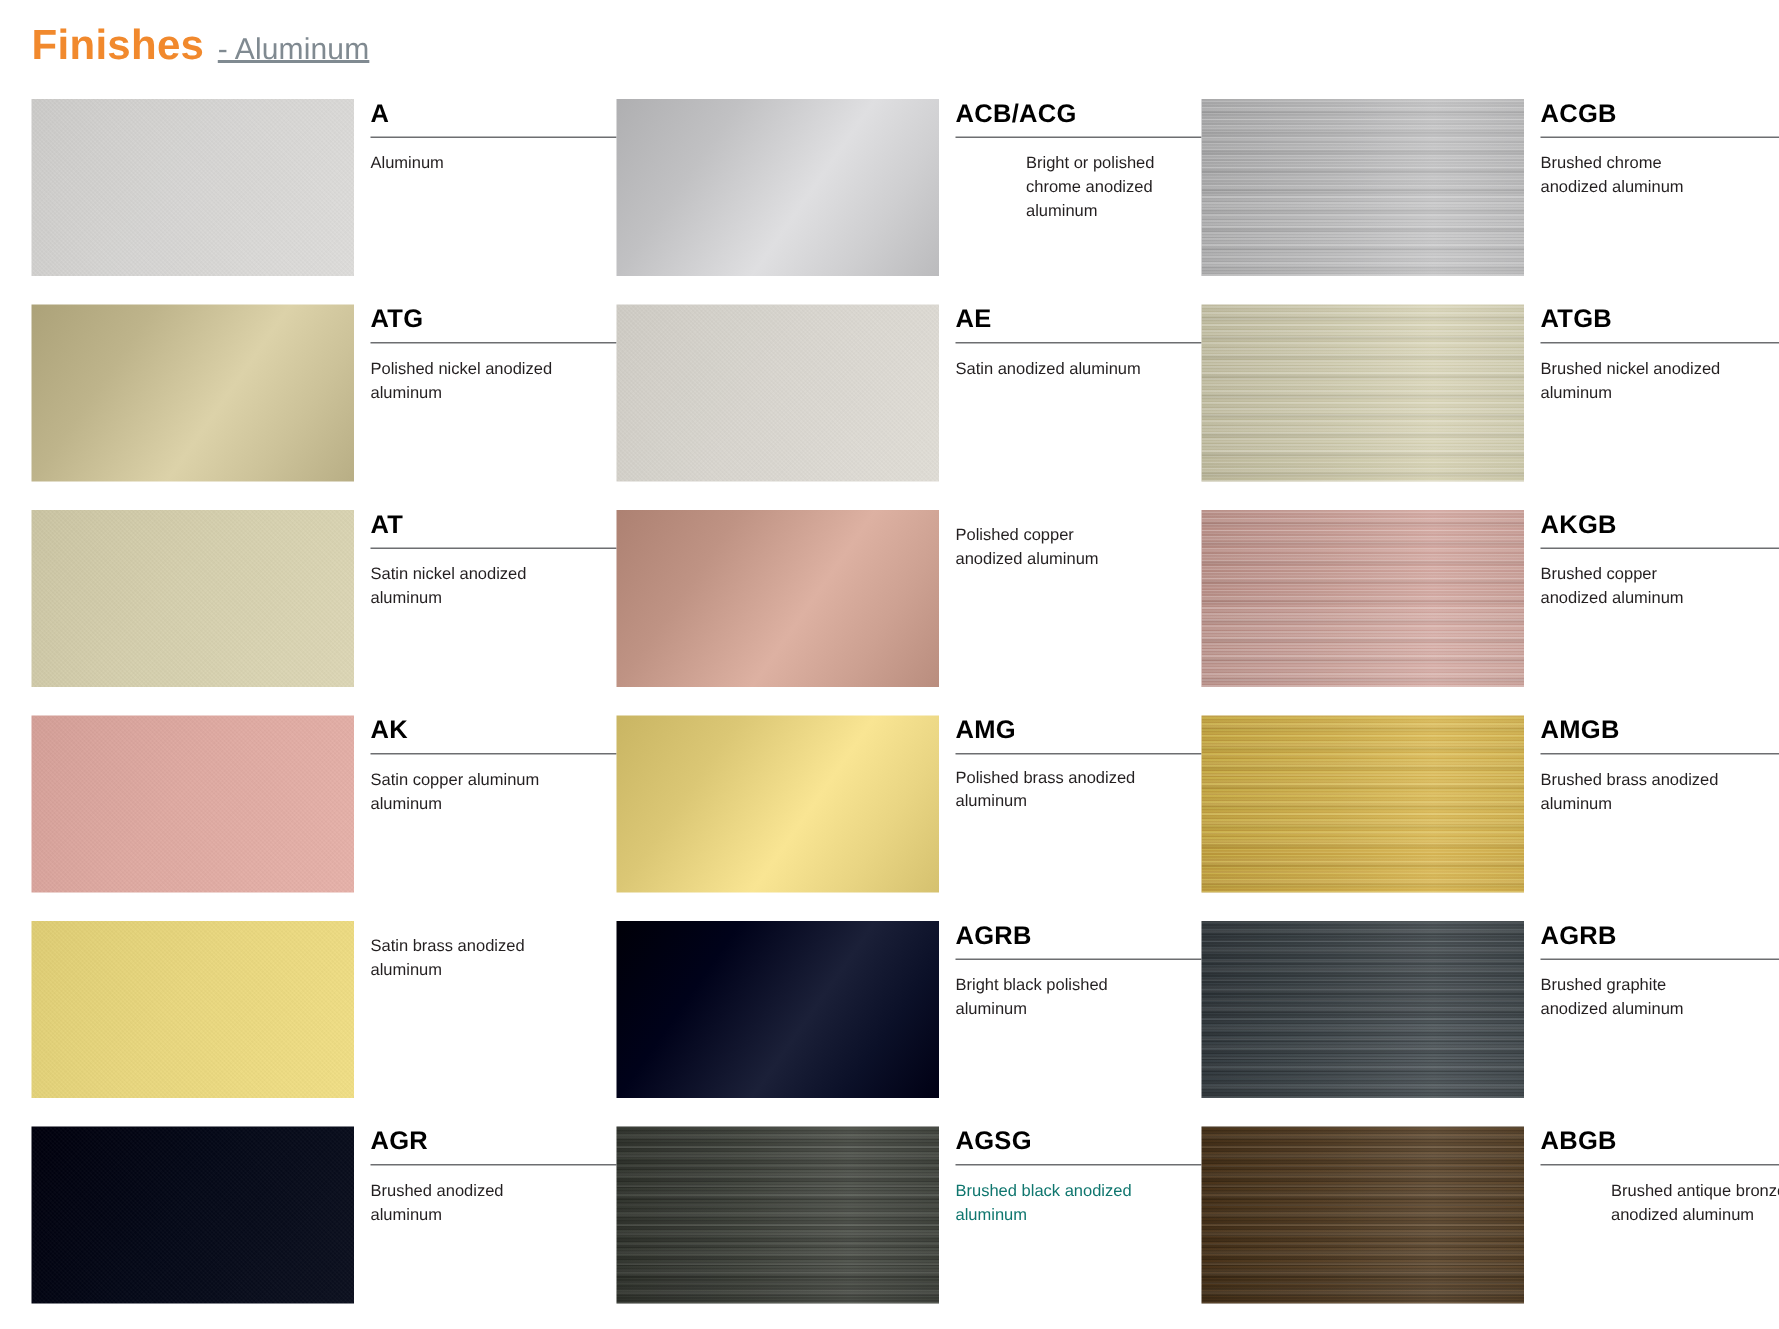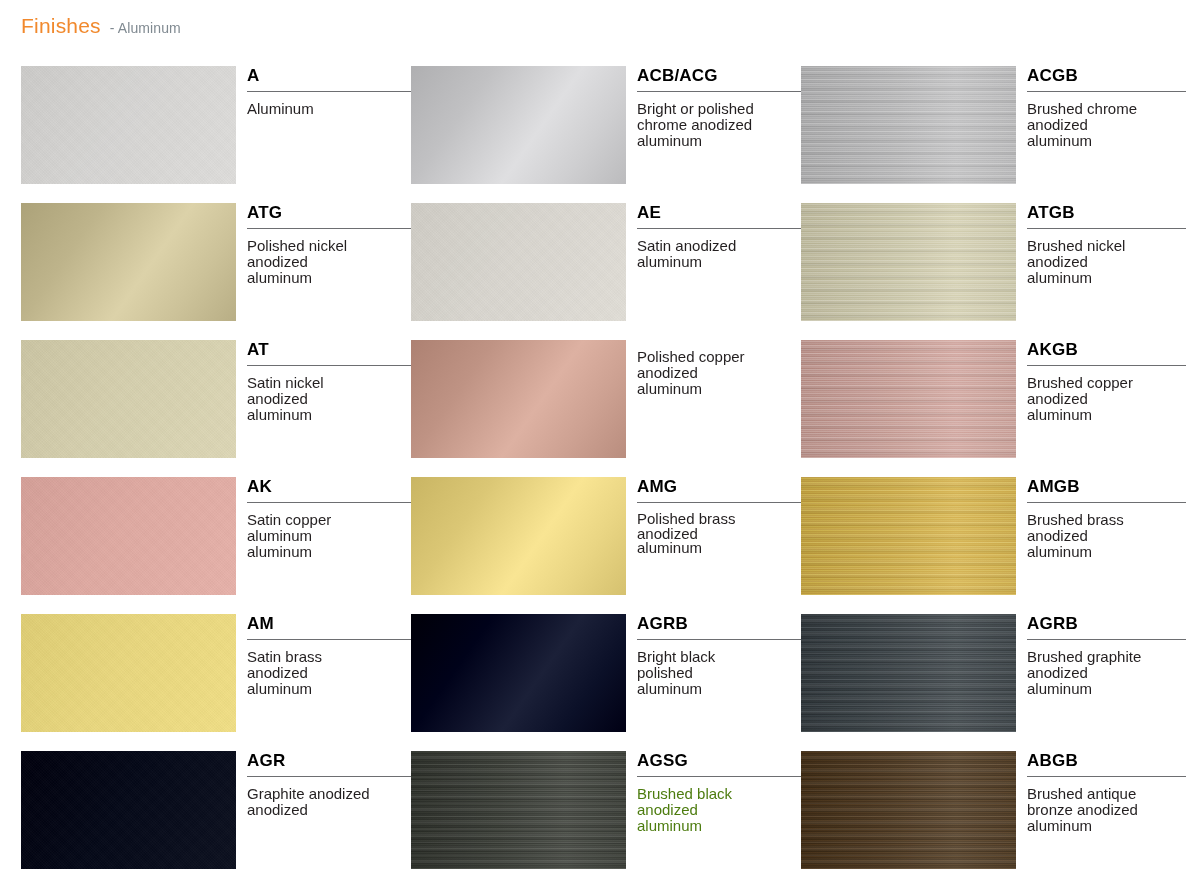--- a/index.html
+++ b/index.html
@@ -26,31 +26,32 @@
   
   .header {
     position: absolute;
     left: 21px;
     top: 14px;
     display: flex;
     align-items: baseline;
     white-space: nowrap;
   }
   .header .title {
-    font-size: 21px;
-    font-weight: 400;
+    font-size: 28px;
+    font-weight: 700;
     color: #f1892d;
     letter-spacing: 0.2px;
   }
   .header .subtitle {
-    font-size: 14px;
+    font-size: 20px;
     font-weight: 400;
     color: #808a91;
     margin-left: 9px;
     letter-spacing: 0.1px;
+    text-decoration: underline;
   }
 
   
   .grid {
     position: absolute;
     left: 21px;
     top: 66px;
     width: 1146px;
     display: grid;
     grid-template-columns: repeat(3, 390px);
@@ -126,28 +127,28 @@
     font-size: 17px;
     font-weight: bold;
     color: #000000;
     line-height: 20px;
     padding-bottom: 5px;
     border-bottom: 1px solid #6d6e71;
     letter-spacing: 0.2px;
   }
   .desc {
     margin-top: 9px;
-    font-size: 15px;
+    font-size: 11px;
     line-height: 16px;
     color: #231f20;
     max-width: 125px;
   }
   .desc.tight { line-height: 14.5px; }
-  .desc.wide  { max-width: 140px; }
-  .desc.strong { color: #4d7c0f; }
+  .desc.wide  { max-width: 140px; margin-left: 47px; }
+  .desc.strong { color: #0f766e; }
 </style>
 </head>
 <body>
 
 <div class="page">
 
   <div class="header">
     <span class="title">Finishes</span>
     <span class="subtitle">- Aluminum</span>
   </div>
@@ -262,21 +263,20 @@
         <div class="info">
           <div class="code">AMGB</div>
           <div class="desc">Brushed brass anodized aluminum</div>
         </div>
       </div>
       <div class="cell">
         <div class="swatch grain" style="background: linear-gradient(120deg, rgb(223, 205, 116) 0%, rgb(233, 215, 126) 45%, rgb(241, 223, 134) 100%);">
           <div class="tex"></div>
         </div>
         <div class="info">
-          <div class="code">AM</div>
           <div class="desc">Satin brass anodized aluminum</div>
         </div>
       </div>
       <div class="cell">
         <div class="swatch polished" style="background: linear-gradient(125deg, rgb(0, 0, 8) 0%, rgb(0, 2, 26) 28%, rgb(27, 32, 56) 58%, rgb(11, 16, 40) 78%, rgb(0, 0, 20) 100%);">
           <div class="tex"></div>
         </div>
         <div class="info">
           <div class="code">AGRB</div>
           <div class="desc">Bright black polished aluminum</div>
@@ -291,21 +291,21 @@
           <div class="code">AGRB</div>
           <div class="desc">Brushed graphite anodized aluminum</div>
         </div>
       </div>
       <div class="cell">
         <div class="swatch grain" style="background: linear-gradient(120deg, rgb(0, 0, 13) 0%, rgb(4, 8, 23) 45%, rgb(12, 16, 31) 100%);">
           <div class="tex"></div>
         </div>
         <div class="info">
           <div class="code">AGR</div>
-          <div class="desc">Graphite anodized anodized</div>
+          <div class="desc">Brushed anodized aluminum</div>
         </div>
       </div>
       <div class="cell">
         <div class="swatch brushed" style="background: linear-gradient(90deg, rgb(44, 47, 41) 0%, rgb(58, 61, 55) 40%, rgb(72, 75, 69) 72%, rgb(60, 63, 57) 100%);">
           <div class="tex"></div>
           <div class="tex2"></div>
         </div>
         <div class="info">
           <div class="code">AGSG</div>
           <div class="desc strong">Brushed black anodized aluminum</div>

